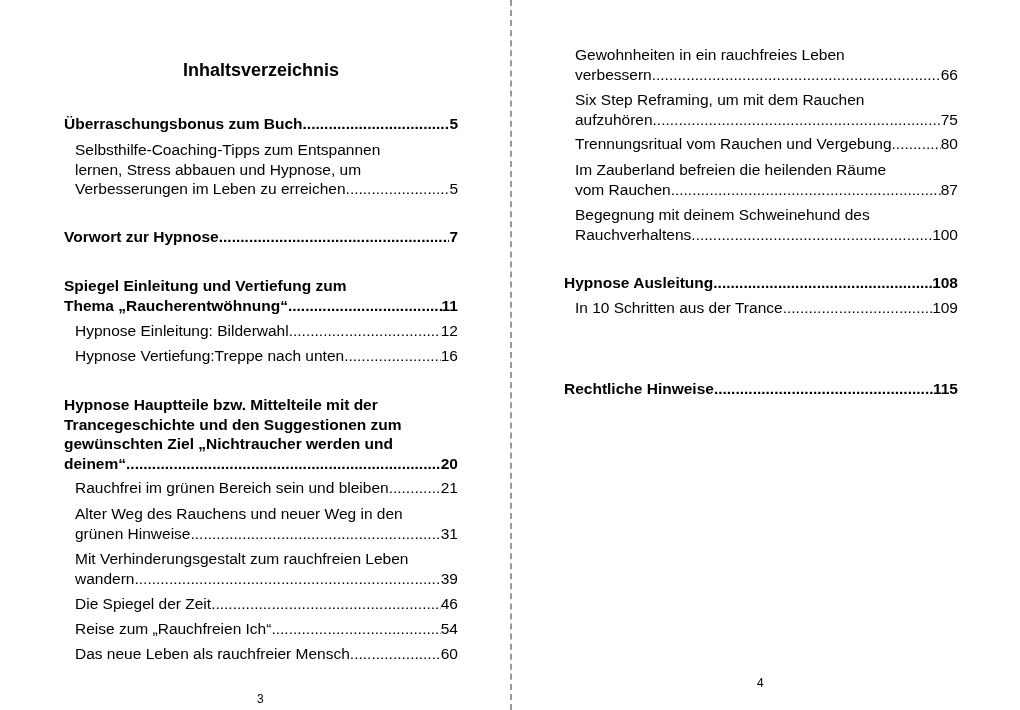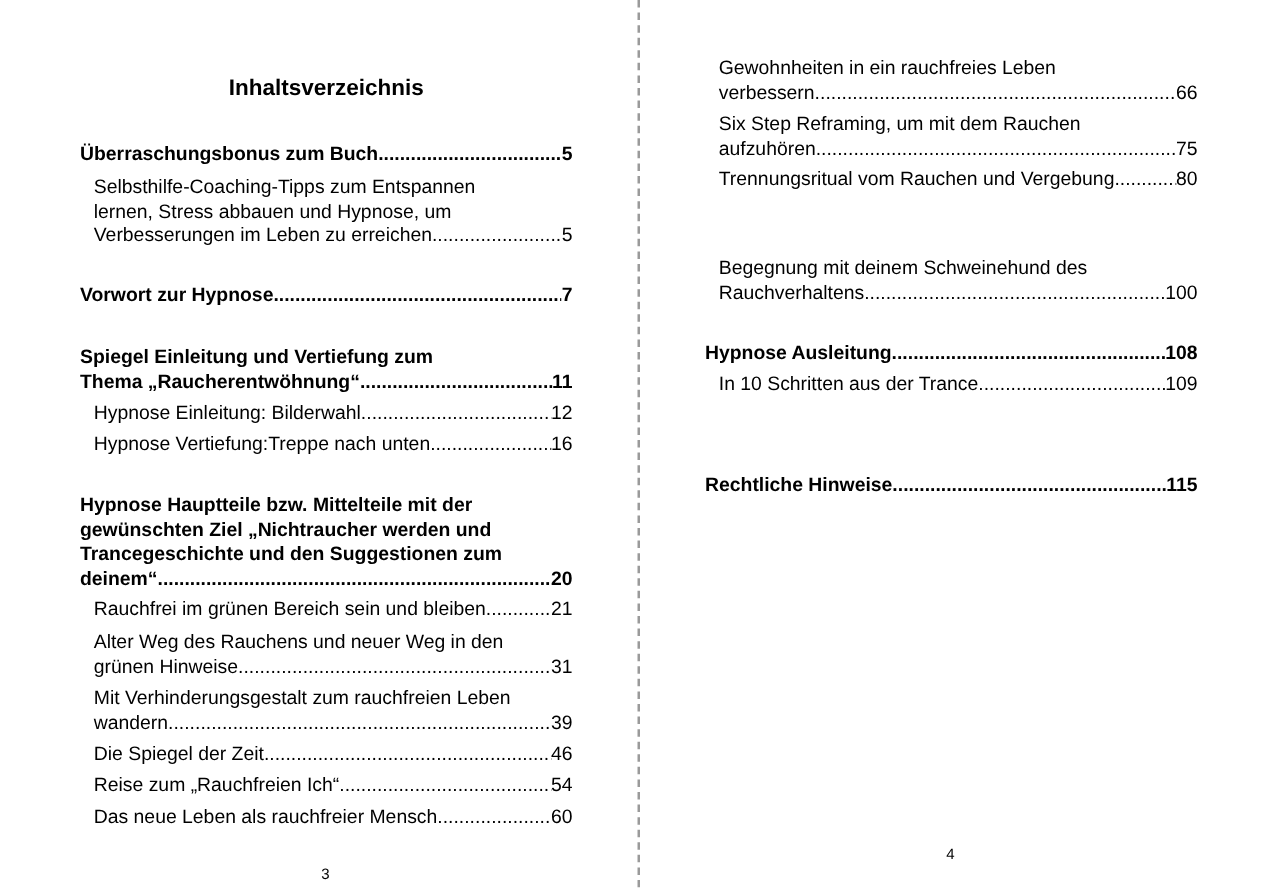--- a/index.html
+++ b/index.html
@@ -79,24 +79,24 @@
         <span class="txt">Hypnose Vertiefung:Treppe nach unten </span>
         <span class="dots"></span>
         <span class="num">16</span>
       </div>
   </div>
   <div class="entry l1" style="top:379px">
     <div class="line">
         <span class="txt">Hypnose Hauptteile bzw. Mittelteile mit der</span>
       </div>
     <div class="line">
+        <span class="txt">Trancegeschichte und den Suggestionen zum</span>
+      </div>
+    <div class="line">
         <span class="txt">gewünschten Ziel „Nichtraucher werden und</span>
-      </div>
-    <div class="line">
-        <span class="txt">Trancegeschichte und den Suggestionen zum</span>
       </div>
     <div class="line">
         <span class="txt">deinem“ </span>
         <span class="dots"></span>
         <span class="num">20</span>
       </div>
   </div>
   <div class="entry l2" style="top:462px">
     <div class="line">
         <span class="txt">Rauchfrei im grünen Bereich sein und bleiben </span>
@@ -170,20 +170,30 @@
         <span class="num">75</span>
       </div>
   </div>
   <div class="entry l2" style="top:134px">
     <div class="line">
         <span class="txt">Trennungsritual vom Rauchen und Vergebung</span>
         <span class="dots"></span>
         <span class="num">80</span>
       </div>
   </div>
+  <div class="entry l2" style="top:160px">
+    <div class="line">
+        <span class="txt">Im Zauberland befreien die heilenden Räume</span>
+      </div>
+    <div class="line">
+        <span class="txt">vom Rauchen</span>
+        <span class="dots"></span>
+        <span class="num">87</span>
+      </div>
+  </div>
   <div class="entry l2" style="top:205px">
     <div class="line">
         <span class="txt">Begegnung mit deinem Schweinehund des</span>
       </div>
     <div class="line">
         <span class="txt">Rauchverhaltens</span>
         <span class="dots"></span>
         <span class="num">100</span>
       </div>
   </div>

